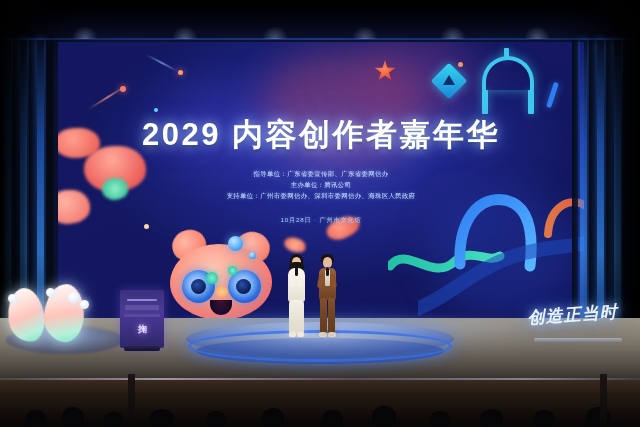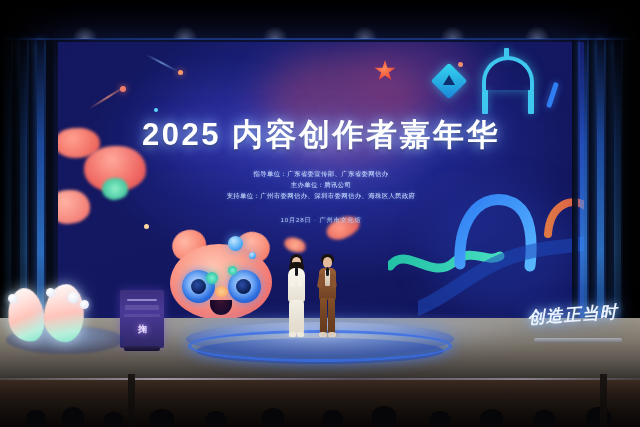--- a/index.html
+++ b/index.html
@@ -378,21 +378,21 @@
     <div class="star-red" style="left:316px; top:18px; width:22px; height:22px;"></div>
     <div class="diamond-cy" style="left:378px; top:26px; width:26px; height:26px;"></div>
     <div class="diamond-tri" style="left:385px; top:33px;"></div>
     <div class="arch" style="left:424px; top:14px; width:52px; height:34px;"></div>
     <div class="arch-bar" style="left:424px; top:48px; width:6px; height:24px;"></div>
     <div class="arch-bar" style="left:470px; top:48px; width:6px; height:24px;"></div>
     <div class="arch-bar" style="left:446px; top:6px;  width:5px; height:12px;"></div>
     <div class="shape" style="left:492px; top:40px; width:5px; height:26px; background:#2f7ef2; border-radius:2px; transform:rotate(18deg); box-shadow:0 0 7px rgba(60,140,255,.6);"></div>
 
     <div id="screen-text">
-      <div id="title">2025 内容创作者嘉年华</div>
+      <div id="title">2029 内容创作者嘉年华</div>
       <div id="credits">
         <div>指导单位：广东省委宣传部、广东省委网信办</div>
         <div>主办单位：腾讯公司</div>
         <div>支持单位：广州市委网信办、深圳市委网信办、海珠区人民政府</div>
       </div>
       <div id="datev">10月28日 · 广州市文化馆</div>
     </div>
   </div>
 
   <div class="pillars left">

